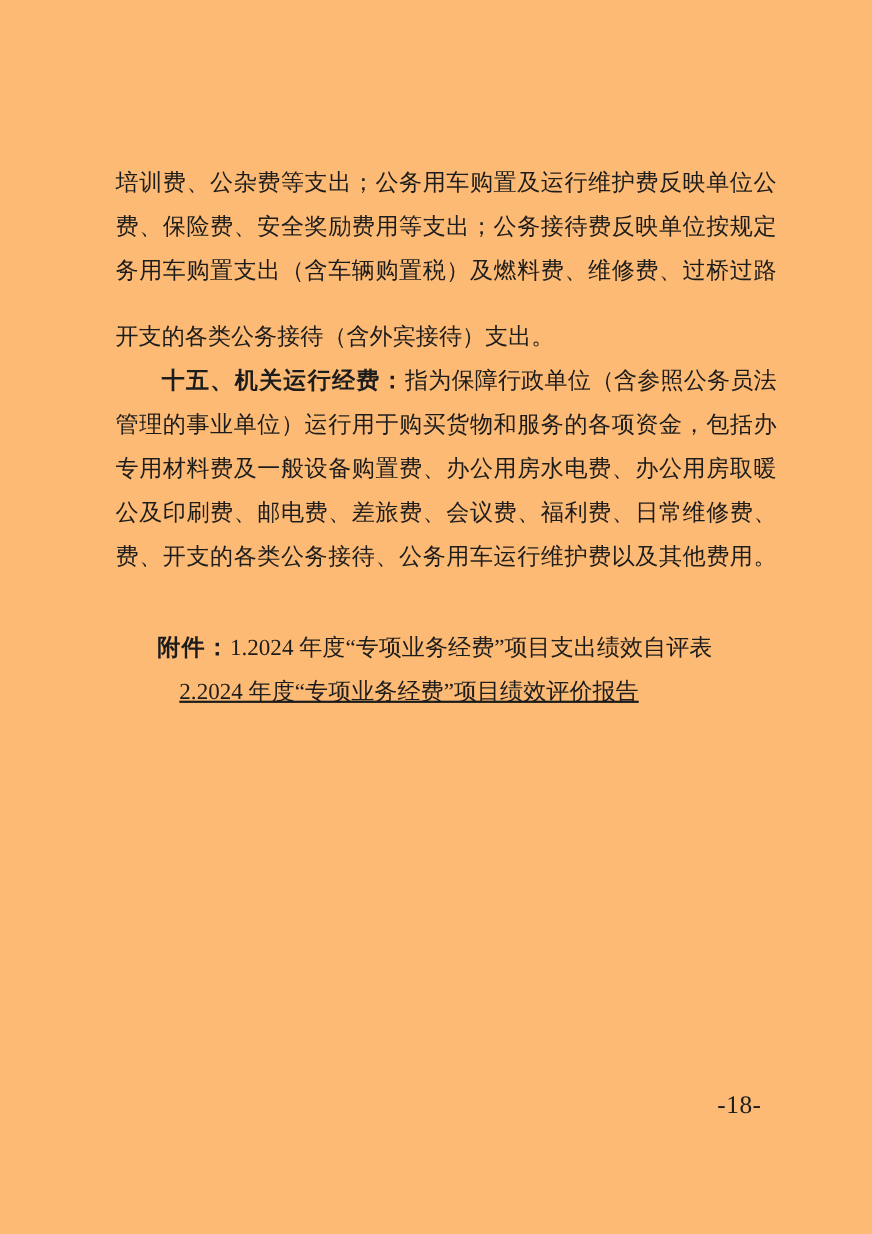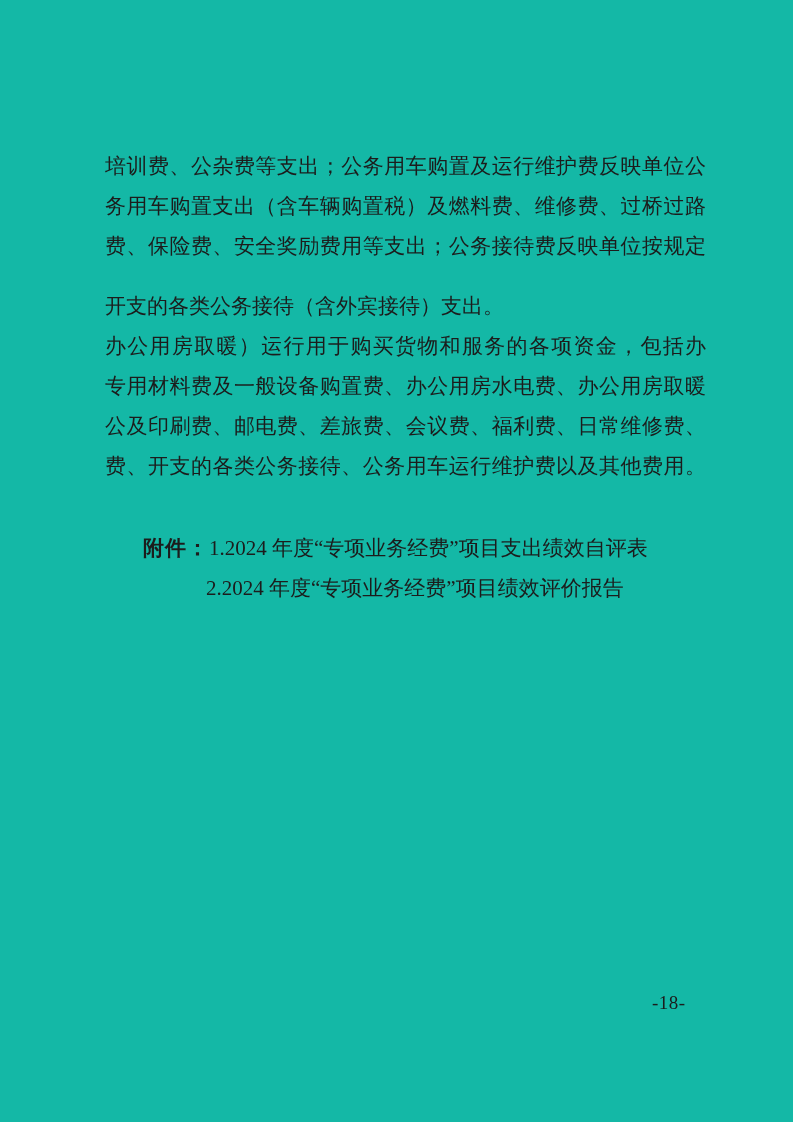--- a/index.html
+++ b/index.html
@@ -4,21 +4,21 @@
 <style>
   html, body {
     margin: 0;
     padding: 0;
     background: #ffffff;
   }
   .page {
     position: relative;
     width: 793px;
     height: 1122px;
-    background: #14b8a6;
+    background: #fdba74;
     font-family: "Liberation Serif", "DejaVu Serif", serif;
     color: #1c1c1c;
     overflow: hidden;
   }
   .content {
     position: absolute;
     left: 105px;
     top: 146px;
     width: 601px;
     font-size: 21px;
@@ -44,46 +44,49 @@
   }
   .attachments {
     margin-top: 42px;
   }
   .att-line {
     height: 40px;
     text-align: center;
     text-align-last: left;
   }
   .att-line-1 { margin-left: 38px; }
-  .att-line-2 { margin-left: 101px; }
+  .att-line-2 { margin-left: 58px; text-decoration: underline; }
   .page-number {
     position: absolute;
     left: 652px;
     top: 992px;
-    font-size: 19px;
+    font-size: 23px;
     letter-spacing: 0.5px;
     color: #1c1c1c;
   }
 </style>
 </head>
 <body>
 
 <div class="page">
   <div class="content">
 
     <div class="para p1-list">
         <div class="line">培训费、公杂费等支出；公务用车购置及运行维护费反映单位公</div>
+        <div class="line">费、保险费、安全奖励费用等支出；公务接待费反映单位按规定</div>
         <div class="line">务用车购置支出（含车辆购置税）及燃料费、维修费、过桥过路</div>
-        <div class="line">费、保险费、安全奖励费用等支出；公务接待费反映单位按规定</div>
         <div class="line">开支的各类公务接待（含外宾接待）支出。</div>
       </div>
 
     <div class="para">
+      <div class="line first-line">
+        <span class="heading-bold">十五、机关运行经费：</span><span>指为保障行政单位（含参照公务员法</span>
+      </div>
       <div class="p2-list">
-          <div class="line">办公用房取暖）运行用于购买货物和服务的各项资金，包括办</div>
+          <div class="line">管理的事业单位）运行用于购买货物和服务的各项资金，包括办</div>
           <div class="line">专用材料费及一般设备购置费、办公用房水电费、办公用房取暖</div>
           <div class="line">公及印刷费、邮电费、差旅费、会议费、福利费、日常维修费、</div>
           <div class="line">费、开支的各类公务接待、公务用车运行维护费以及其他费用。</div>
         </div>
     </div>
 
     <div class="attachments">
       <div class="att-line att-line-1">
         <span class="att-label">附件：</span><span>1.2024 年度“专项业务经费”项目支出绩效自评表</span>
       </div>

